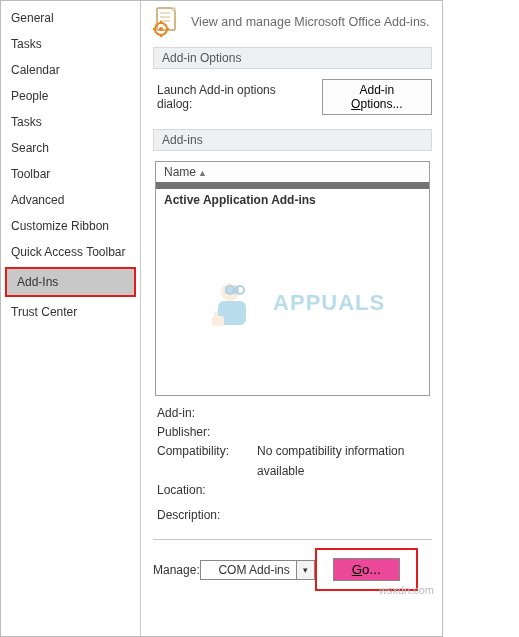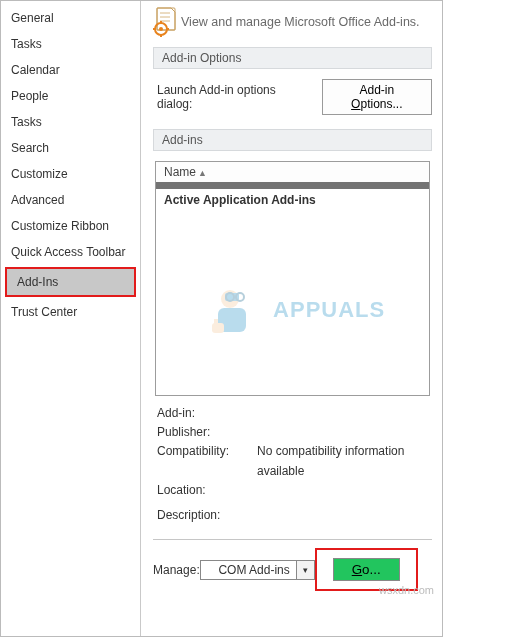--- a/index.html
+++ b/index.html
@@ -44,20 +44,21 @@
   
   .main {
     flex: 1;
     padding: 6px 10px 8px 12px;
     position: relative;
     overflow: hidden;
   }
   .header-row {
     display: flex;
     align-items: center;
+    gap: 10px;
     margin-bottom: 10px;
   }
   .header-icon {
     width: 28px; height: 30px;
     position: relative;
   }
   .header-text {
     font-size: 12.5px;
     color: #6a6a6a;
   }
@@ -104,21 +105,21 @@
     margin-left: 2px;
   }
   .list-group {
     padding: 4px 8px;
     font-weight: 600;
     color: #333;
   }
   
   .watermark {
     position: absolute;
-    left: 0; top: 117px;
+    left: 0; top: 110px;
     width: 100%;
     opacity: 0.32;
     pointer-events: none;
     display: flex;
     justify-content: center;
   }
   .wm-logo {
     font-weight: 700;
     color: #2a94c9;
     font-size: 22px;
@@ -161,21 +162,21 @@
     background: #f3f3f3;
     cursor: pointer;
   }
   .red-box-go {
     border: 2px solid #e21b1b;
     padding: 8px 16px;
     display: inline-block;
   }
   .go-btn {
     border: 1px solid #888;
-    background: #22c55e;
+    background: #ec4899;
     padding: 3px 18px;
     cursor: pointer;
   }
   .go-btn .ul { text-decoration: underline; }
   .site-mark {
     position: absolute;
     right: 8px;
     bottom: 40px;
     font-size: 11px;
     color: #bcbcbc;
@@ -186,21 +187,21 @@
 
 <div class="container">
 
   <div class="sidebar">
     <div class="side-item">General</div>
     <div class="side-item">Tasks</div>
     <div class="side-item">Calendar</div>
     <div class="side-item">People</div>
     <div class="side-item">Tasks</div>
     <div class="side-item">Search</div>
-    <div class="side-item">Customize</div>
+    <div class="side-item">Toolbar</div>
     <div class="side-item">Advanced</div>
     <div class="side-item">Customize Ribbon</div>
     <div class="side-item">Quick Access Toolbar</div>
     <div class="red-box-side">
       <div class="side-item selected">Add-Ins</div>
     </div>
     <div class="side-item">Trust Center</div>
   </div>
 
   <div class="main">

